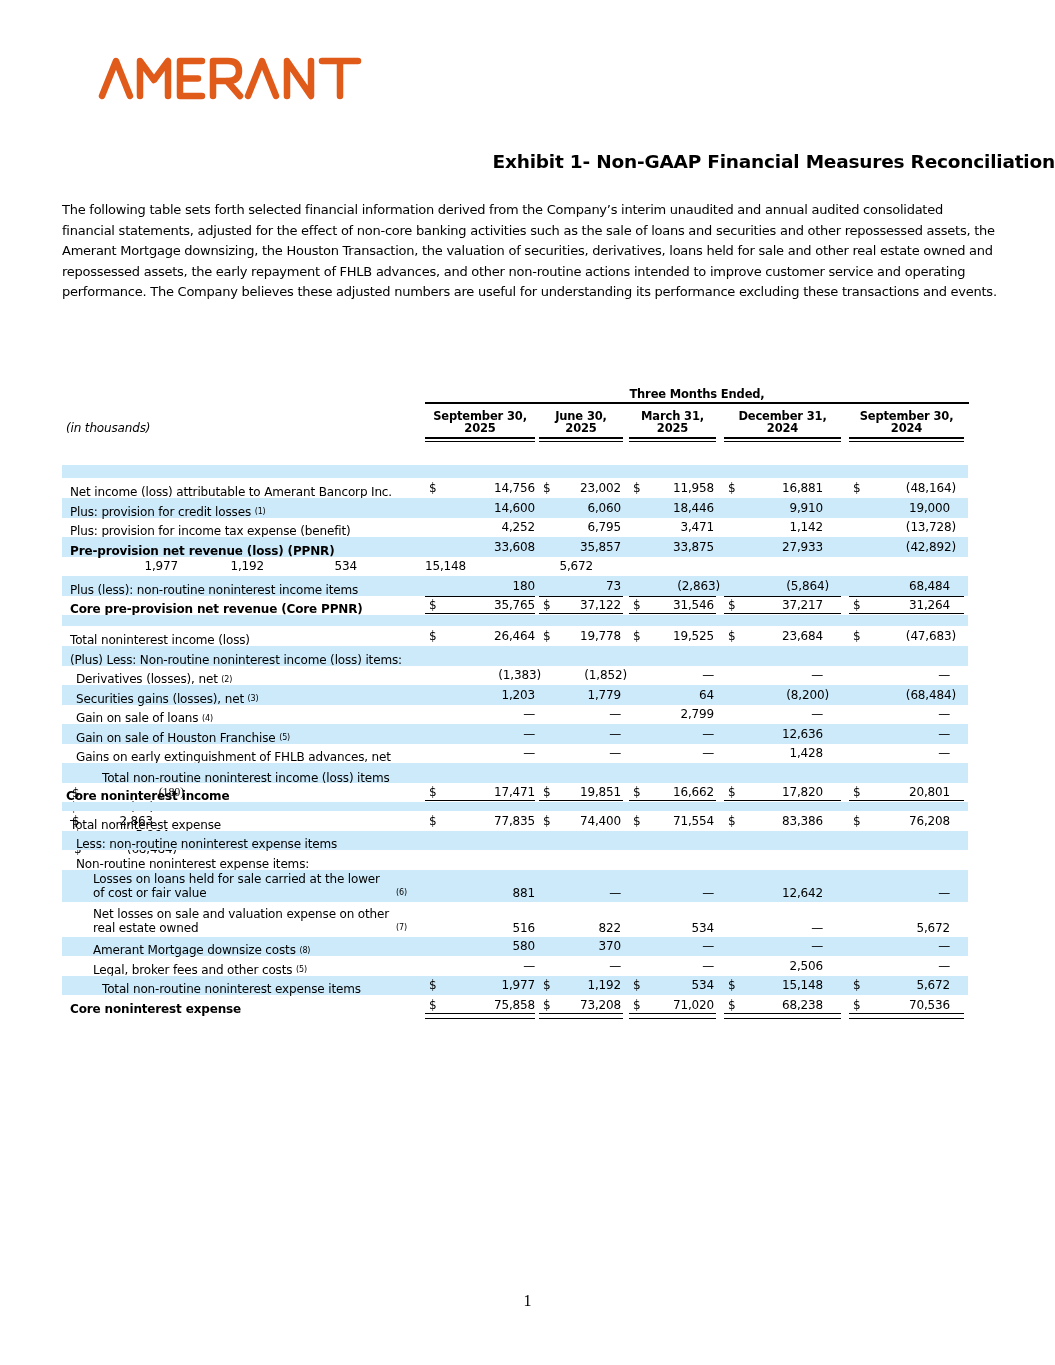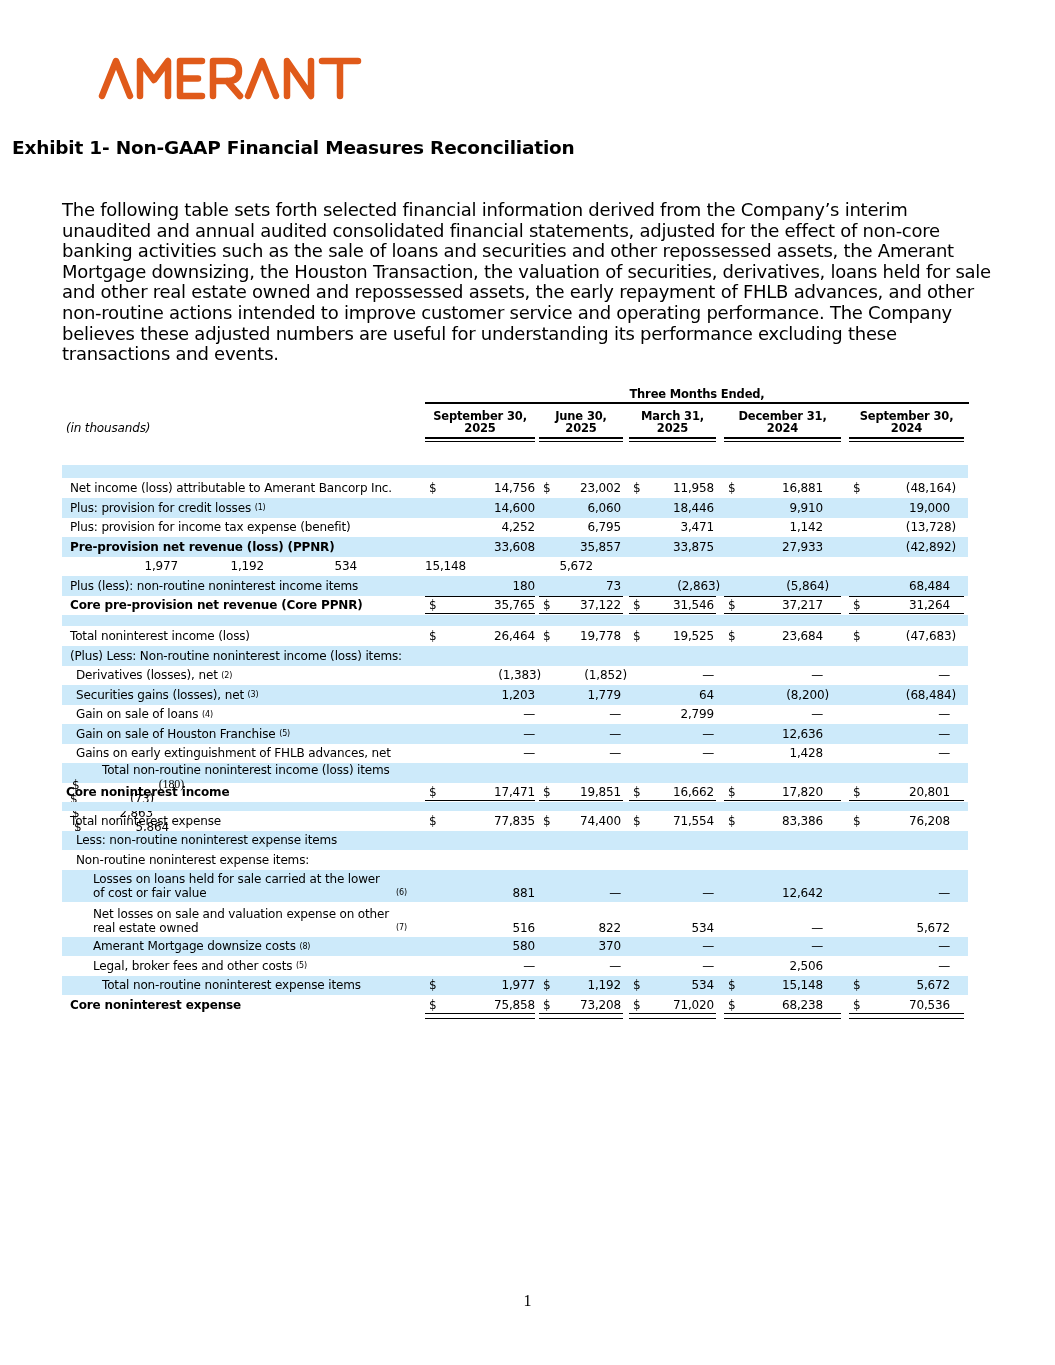--- a/index.html
+++ b/index.html
@@ -2,31 +2,31 @@
 <html><head>
 <meta charset="utf-8">
 <style>
   * { box-sizing: border-box; margin: 0; padding: 0; }
   html, body { width: 1055px; height: 1365px; background: #ffffff; }
   body { position: relative; font-family: "DejaVu Sans", sans-serif; color: #000; overflow: hidden; }
 
   .logo { position: absolute; left: 98px; top: 56px; height: 46px; }
   .logo svg { display: block; }
 
-  .title { position: absolute; top: 137px; left: 0; width: 1055px; text-align: left;
+  .title { position: absolute; top: 151px; left: 0; width: 1055px; text-align: right;
            font-family: "DejaVu Sans", sans-serif; font-weight: bold; font-size: 18.5px; letter-spacing: -0.2px; padding-left: 12px; }
 
   .intro { position: absolute; top: 200px; left: 62px; width: 935px;
-           font-family: "DejaVu Sans", sans-serif; font-size: 18px; line-height: 20.6px; letter-spacing: -0.25px; }
+           font-family: "DejaVu Sans", sans-serif; font-size: 13px; line-height: 20.6px; letter-spacing: -0.25px; }
 
   .tbl { position: absolute; left: 62px; top: 386px; width: 910px; font-size: 12px; letter-spacing: -0.15px; }
 
   .row { position: relative; display: flex; align-items: stretch; width: 906px; }
   .row.shade { background: #cdeafa; }
-  .row .lbl { width: 357px; padding-left: 8px; display: flex; align-items: center; white-space: nowrap; }
+  .row .lbl { width: 357px; padding-left: 8px; display: flex; align-items: center; white-space: nowrap; margin-top: 8px; }
   .row .lbl.ind1 { padding-left: 14px; }
   .row .lbl.ind2 { padding-left: 31px; }
   .row .lbl.ind3 { padding-left: 40px; }
   .row .lbl.ind0 { padding-left: 4px; }
   .row .lbl.wrap { white-space: normal; line-height: 14px; align-items: flex-end; padding-bottom: 2px; }
   .row.bold .lbl { font-weight: bold; }
   sup { font-size: 8px; vertical-align: 5px; }
 
   .cell { position: relative; display: flex; align-items: center; justify-content: space-between; }
   .cell .dol { padding-left: 4px; }

